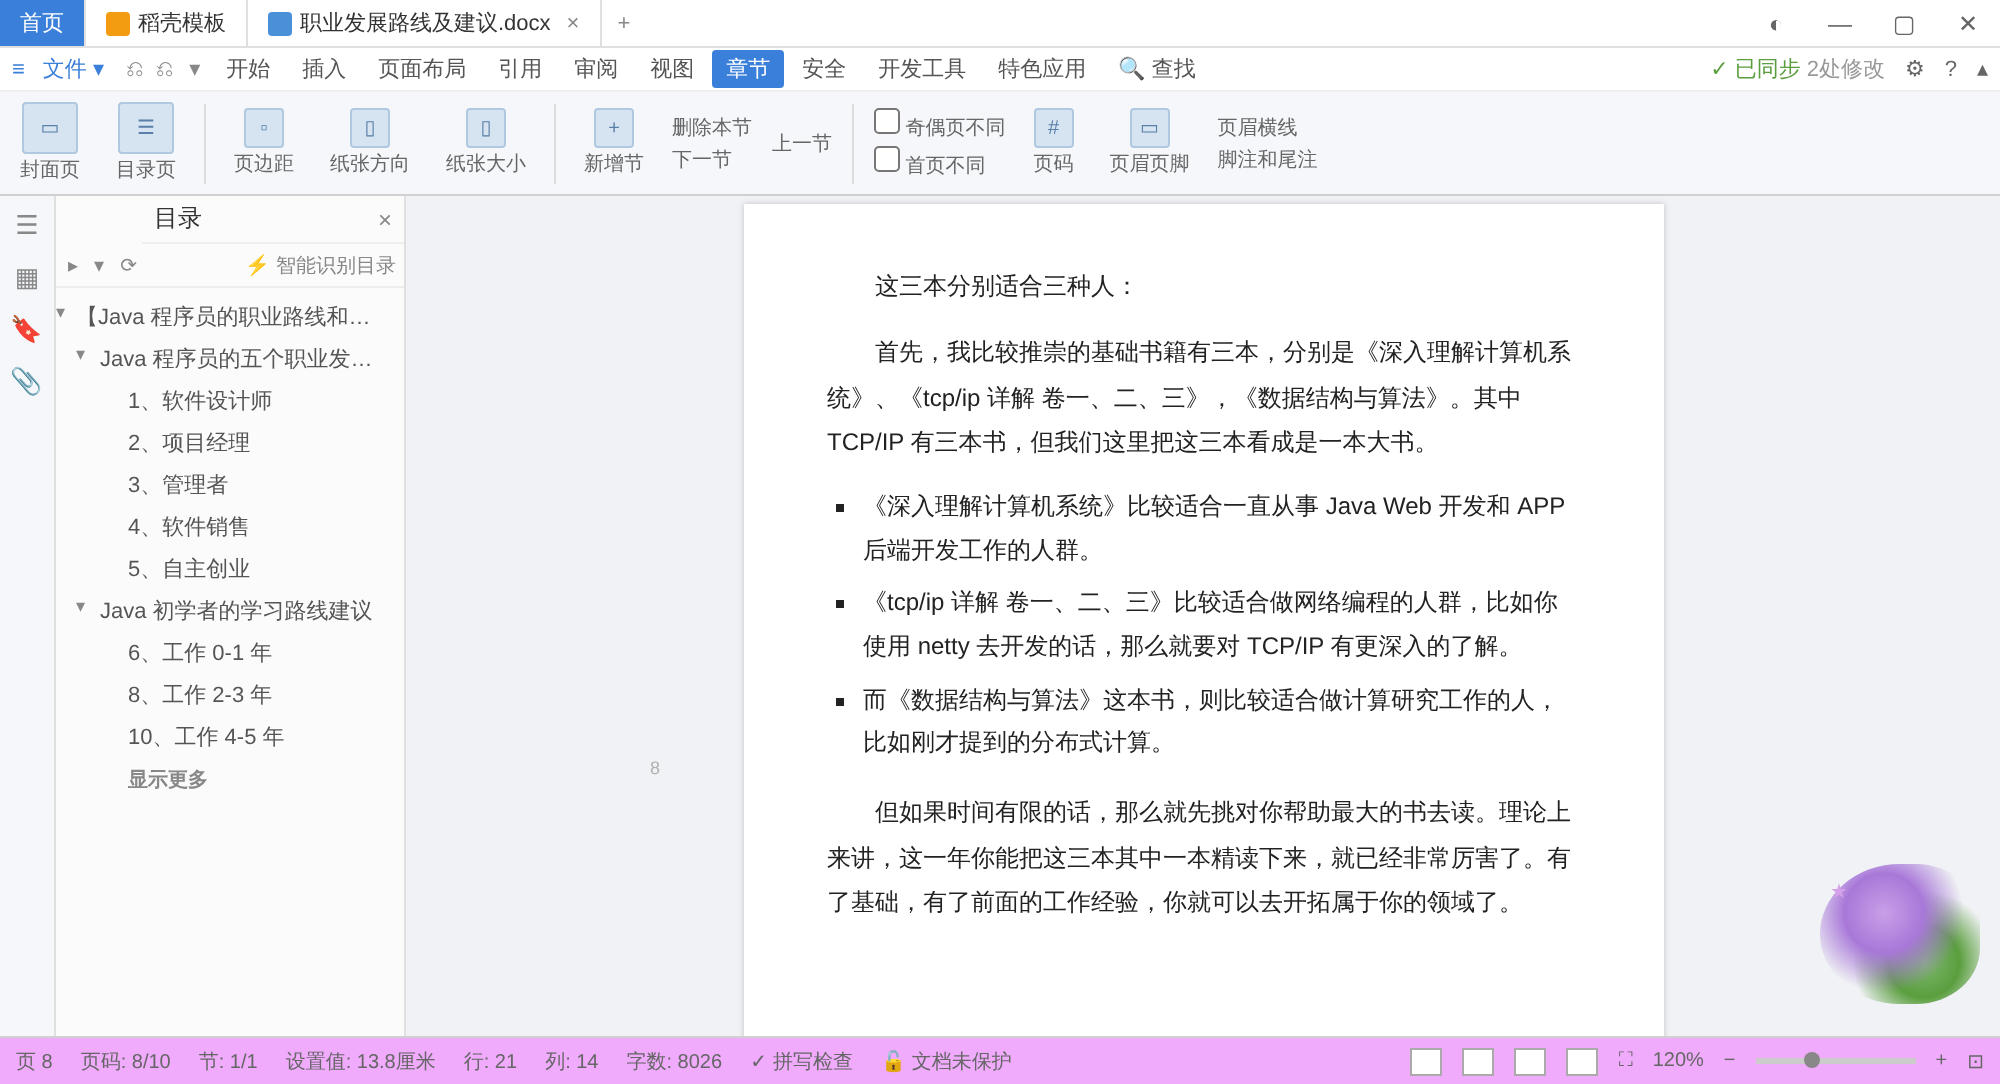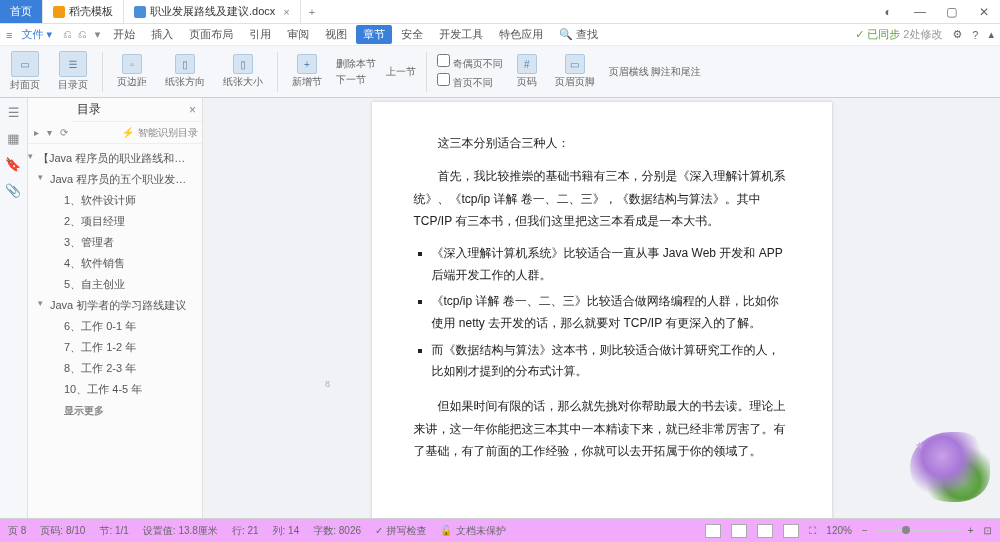--- a/index.html
+++ b/index.html
@@ -157,21 +157,21 @@
     <label><input type="checkbox" style=""> <span>首页不同</span></label>
   </div>
   <div class="ribbon-group">
       <div class="ribbon-icon">#</div>
       <span>页码</span>
     </div>
   <div class="ribbon-group">
       <div class="ribbon-icon">▭</div>
       <span>页眉页脚</span>
     </div>
-  <div style="display:flex;gap:2px;font-size:10px">
+  <div style="display:flex;flex-direction:column;gap:2px;font-size:10px">
     <span>页眉横线</span>
     <span>脚注和尾注</span>
   </div>
 </div>
 
 <div class="body-area">
   <div class="left-strip">
     <div class="ls-icon">☰</div>
     <div class="ls-icon">▦</div>
     <div class="ls-icon">🔖</div>
@@ -192,21 +192,20 @@
     <div class="outline-tree" id="outline-tree">
         <div class="tree-item l1"><span class="toggle">▾</span><span>【Java 程序员的职业路线和个人发展…</span></div>
         <div class="tree-item l2"><span class="toggle">▾</span><span>Java 程序员的五个职业发展方向</span></div>
         <div class="tree-item l3"><span>1、软件设计师</span></div>
         <div class="tree-item l3"><span>2、项目经理</span></div>
         <div class="tree-item l3"><span>3、管理者</span></div>
         <div class="tree-item l3"><span>4、软件销售</span></div>
         <div class="tree-item l3"><span>5、自主创业</span></div>
         <div class="tree-item l2"><span class="toggle">▾</span><span>Java 初学者的学习路线建议</span></div>
         <div class="tree-item l3"><span>6、工作 0-1 年</span></div>
-        <div class="tree-item l3"><span>7、工作 1-2 年</span></div>
         <div class="tree-item l3"><span>8、工作 2-3 年</span></div>
         <div class="tree-item l3"><span>10、工作 4-5 年</span></div>
         <div class="tree-more">显示更多</div>
       </div>
   </div>
 
   <div class="doc-area">
     <div class="pg-label">8</div>
     <div class="page">
       <p class="para">这三本分别适合三种人：</p>

